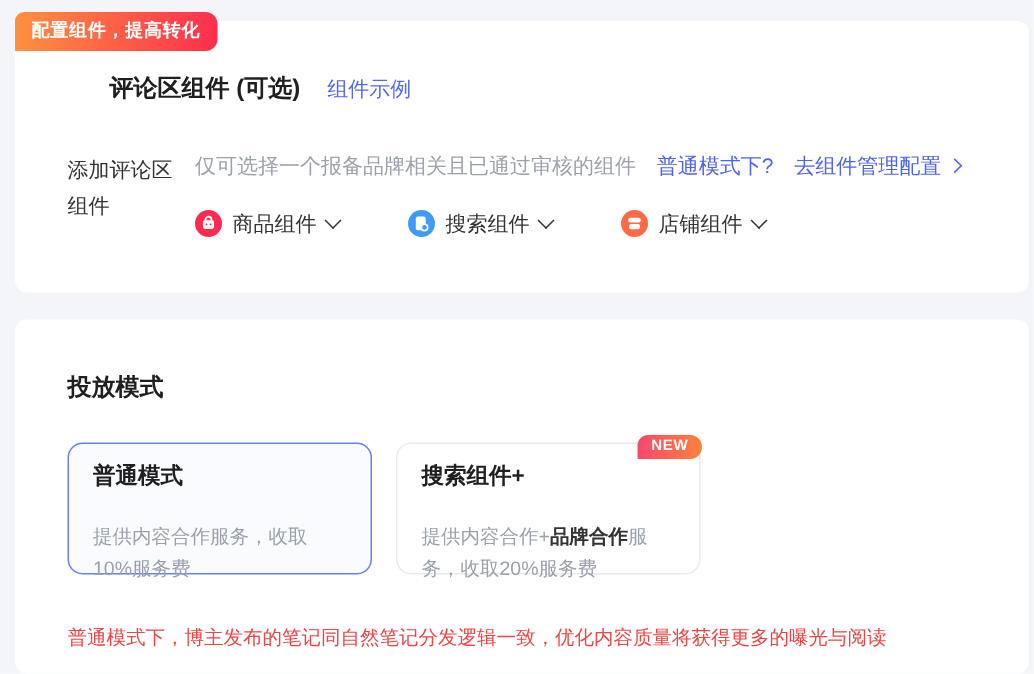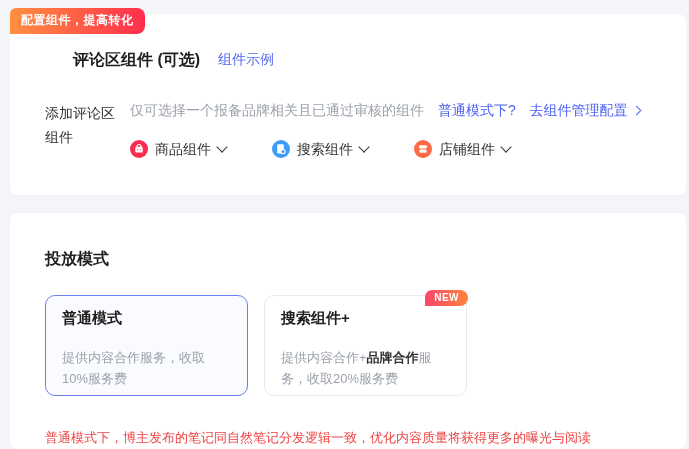--- a/index.html
+++ b/index.html
@@ -56,21 +56,21 @@
   .dropdown .ic{width:18px;height:18px;margin-right:7px;flex:none;display:block;}
   .dropdown .lbl{line-height:18px;}
   .chev-down{
     display:inline-block;width:7px;height:7px;margin-left:7px;margin-top:-4px;
     border-left:1.5px solid #333;border-bottom:1.5px solid #333;
     transform:rotate(-45deg);
   }
 
   .options{display:flex;margin-top:27px;}
   .option{
-    position:relative;width:203px;height:101px;box-sizing:border-box;
+    position:relative;width:203px;height:88px;box-sizing:border-box;
     border:1px solid #e9eaee;border-radius:10px;background:#fff;
     padding:13px 16px;cursor:pointer;
   }
   .option + .option{margin-left:16px;}
   .option.selected{border-color:#6a80f2;background:#fafbff;}
   .opt-title{font-size:15px;font-weight:bold;color:#1f1f1f;line-height:18px;}
   .opt-desc{font-size:13px;color:#9ba0aa;margin-top:20px;line-height:21px;}
   .opt-desc b{color:#333;font-weight:bold;}
   .new-badge{
     position:absolute;top:-6px;right:-2px;

